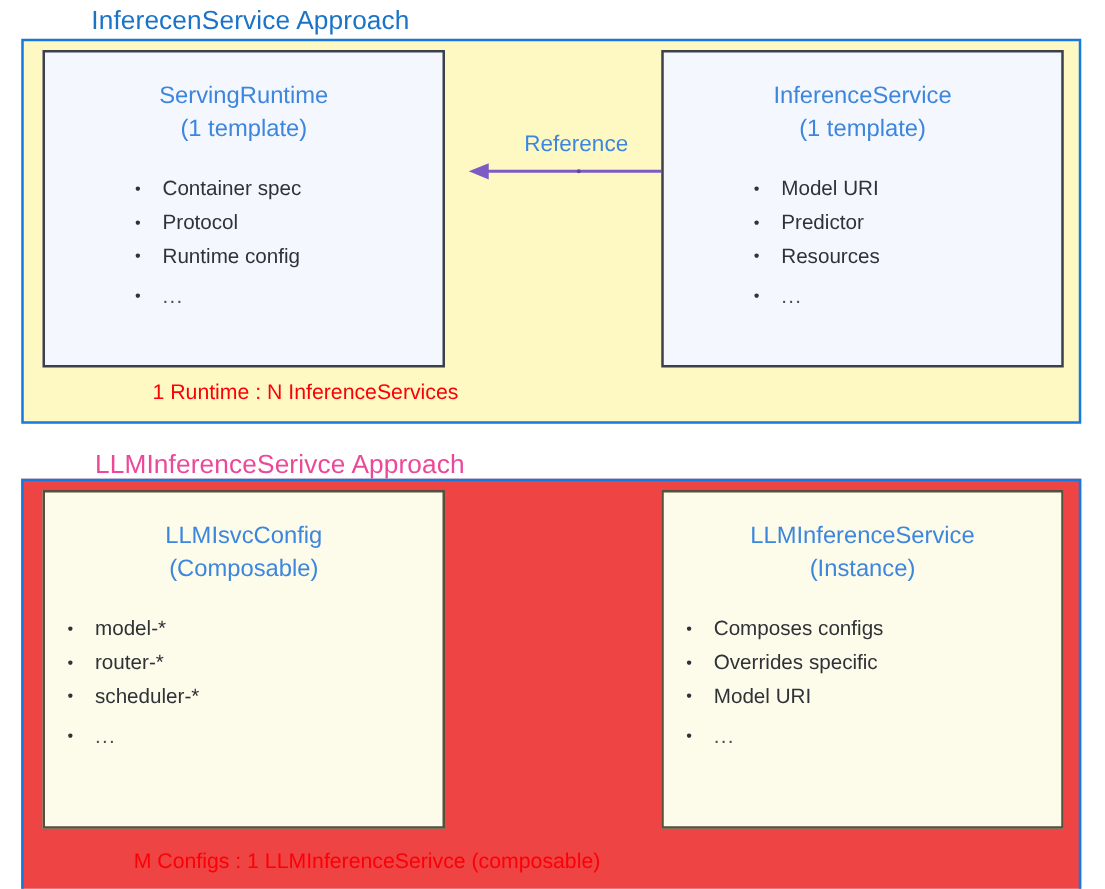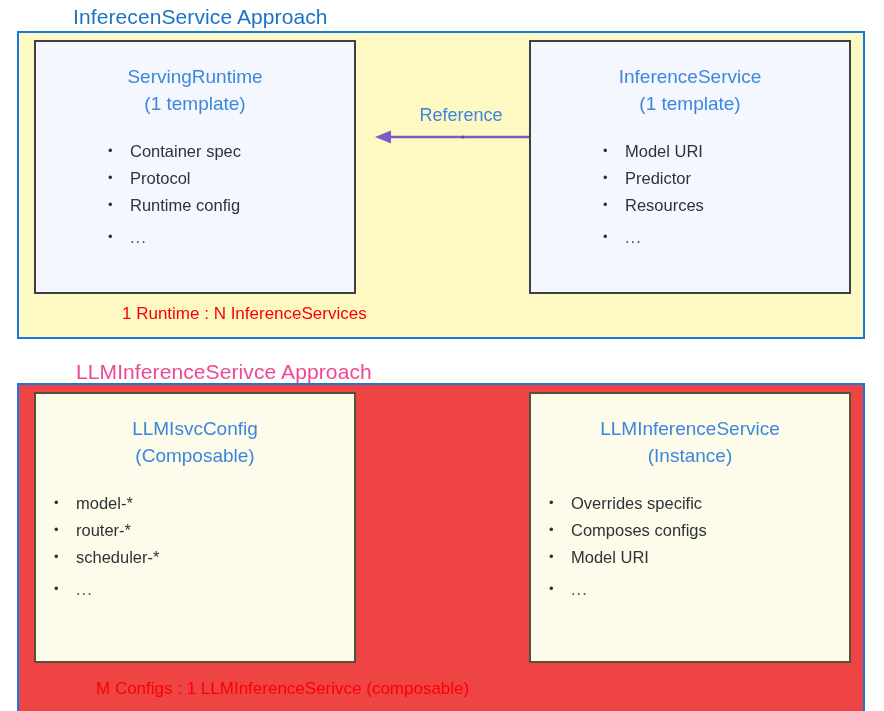--- a/index.html
+++ b/index.html
@@ -163,21 +163,21 @@
     color: #fb0007;
     font-size: 17px;
     white-space: nowrap;
   }
   .caption.top {
     left: 107px;
     top: 304px;
     margin-left: 15px;
   }
   .caption.bottom {
-    left: 96px;
+    left: 107px;
     top: 679px;
   }
 </style>
 </head>
 <body>
 
 <div class="diagram-root">
 
   <div class="section-title top">InferecenService Approach</div>
 
@@ -238,22 +238,22 @@
         <li class="ellipsis">...</li>
       </ul>
     </div>
 
     <div class="card right">
       <div class="card-heading">
         <span>LLMInferenceService</span>
         <span class="line2">(Instance)</span>
       </div>
       <ul class="card-list">
+        <li>Composes configs</li>
         <li>Overrides specific</li>
-        <li>Composes configs</li>
         <li>Model URI</li>
         <li class="ellipsis">...</li>
       </ul>
     </div>
 
   </div>
 
   <div class="caption bottom">M Configs : 1 LLMInferenceSerivce (composable)</div>
 
 </div>

